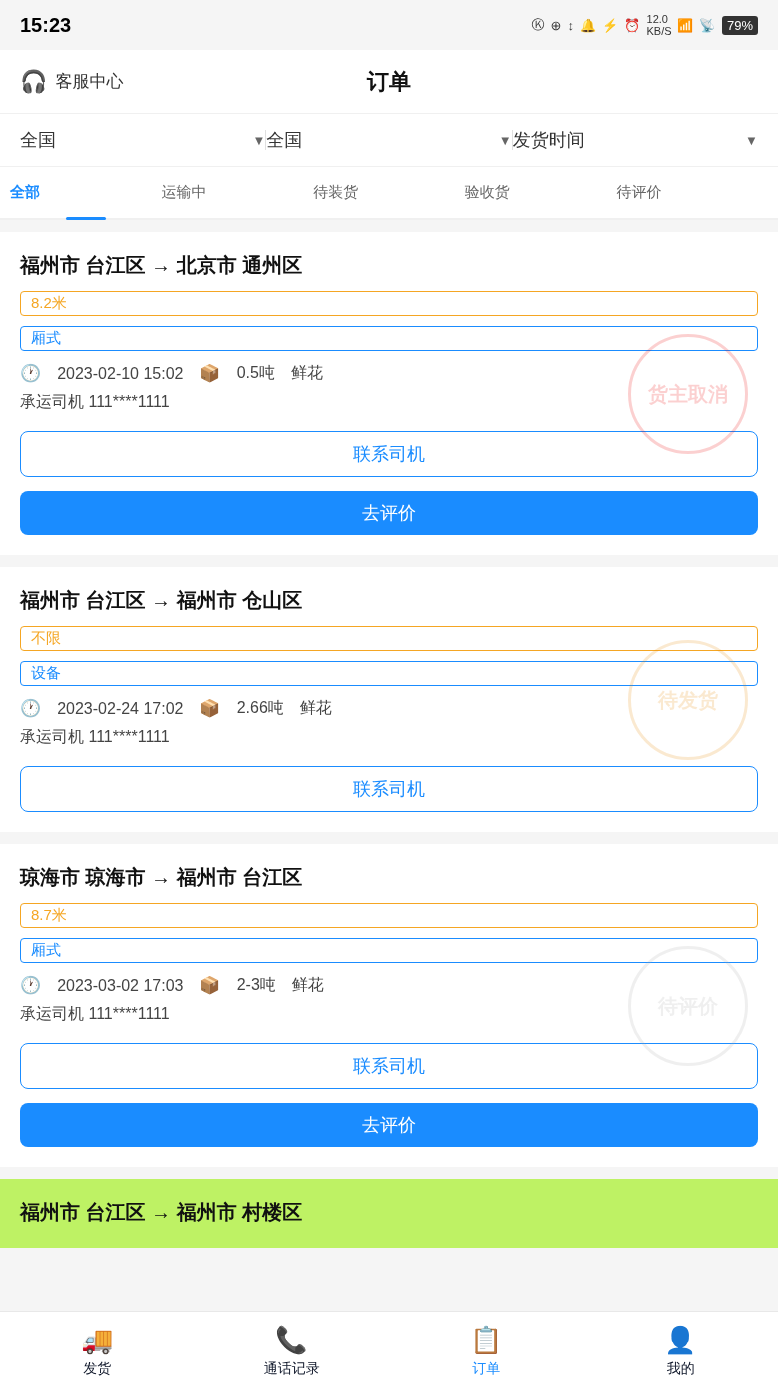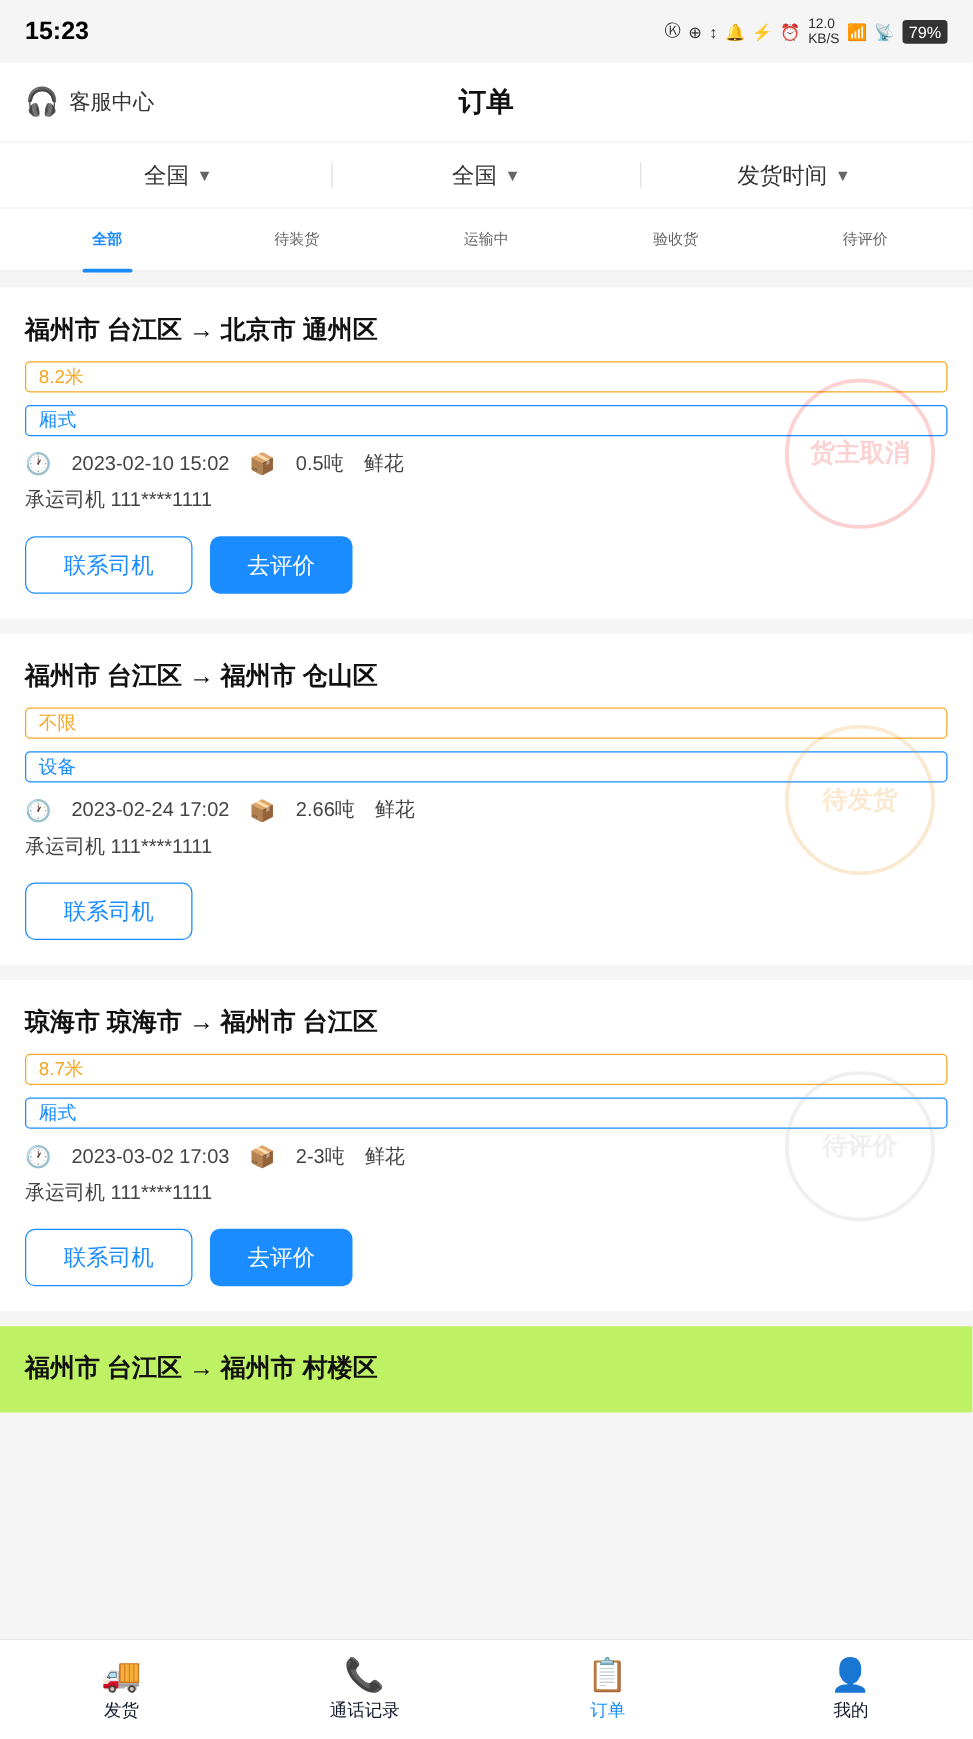--- a/index.html
+++ b/index.html
@@ -80,21 +80,21 @@
       display: flex;
       align-items: center;
       padding: 14px 20px;
       gap: 0;
       border-bottom: 1px solid #f0f0f0;
     }
     .filter-btn {
       flex: 1;
       display: flex;
       align-items: center;
-      justify-content: center;
+      justify-content: space-between;
       gap: 6px;
       font-size: 18px;
       color: #333;
       cursor: pointer;
     }
     .filter-arrow {
       font-size: 13px;
       color: #666;
     }
     .filter-divider {
@@ -107,23 +107,23 @@
     .tabs-row {
       background: #fff;
       display: flex;
       align-items: center;
       padding: 0 10px;
       border-bottom: 2px solid #f0f0f0;
       gap: 0;
     }
     .tab-item {
       flex: 1;
-      text-align: center;
+      text-align: left;
       padding: 16px 0;
-      font-size: 12px;
+      font-size: 15px;
       color: #666;
       cursor: pointer;
       position: relative;
     }
     .tab-item.active {
       color: #1a8cff;
       font-weight: 600;
     }
     .tab-item.active::after {
       content: '';
@@ -195,22 +195,23 @@
       font-size: 17px;
     }
     .order-driver {
       font-size: 16px;
       color: #444;
       margin-bottom: 18px;
     }
 
     .order-actions {
       display: flex;
-      justify-content: flex-start;
+      justify-content: flex-end;
       gap: 14px;
+      flex-direction: column;
     }
     .btn {
       padding: 10px 30px;
       border-radius: 8px;
       font-size: 18px;
       cursor: pointer;
       border: none;
       font-weight: 500;
     }
     .btn-outline {
@@ -346,24 +347,24 @@
     <span>发货时间</span>
     <span class="filter-arrow">▼</span>
   </div>
 </div>
 
 <div class="tabs-row">
   <div class="tab-item active">
     <span>全部</span>
   </div>
   <div class="tab-item">
+    <span>运输中</span>
+  </div>
+  <div class="tab-item">
     <span>待装货</span>
-  </div>
-  <div class="tab-item">
-    <span>运输中</span>
   </div>
   <div class="tab-item">
     <span>验收货</span>
   </div>
   <div class="tab-item">
     <span>待评价</span>
   </div>
 </div>
 
 <div class="content">

